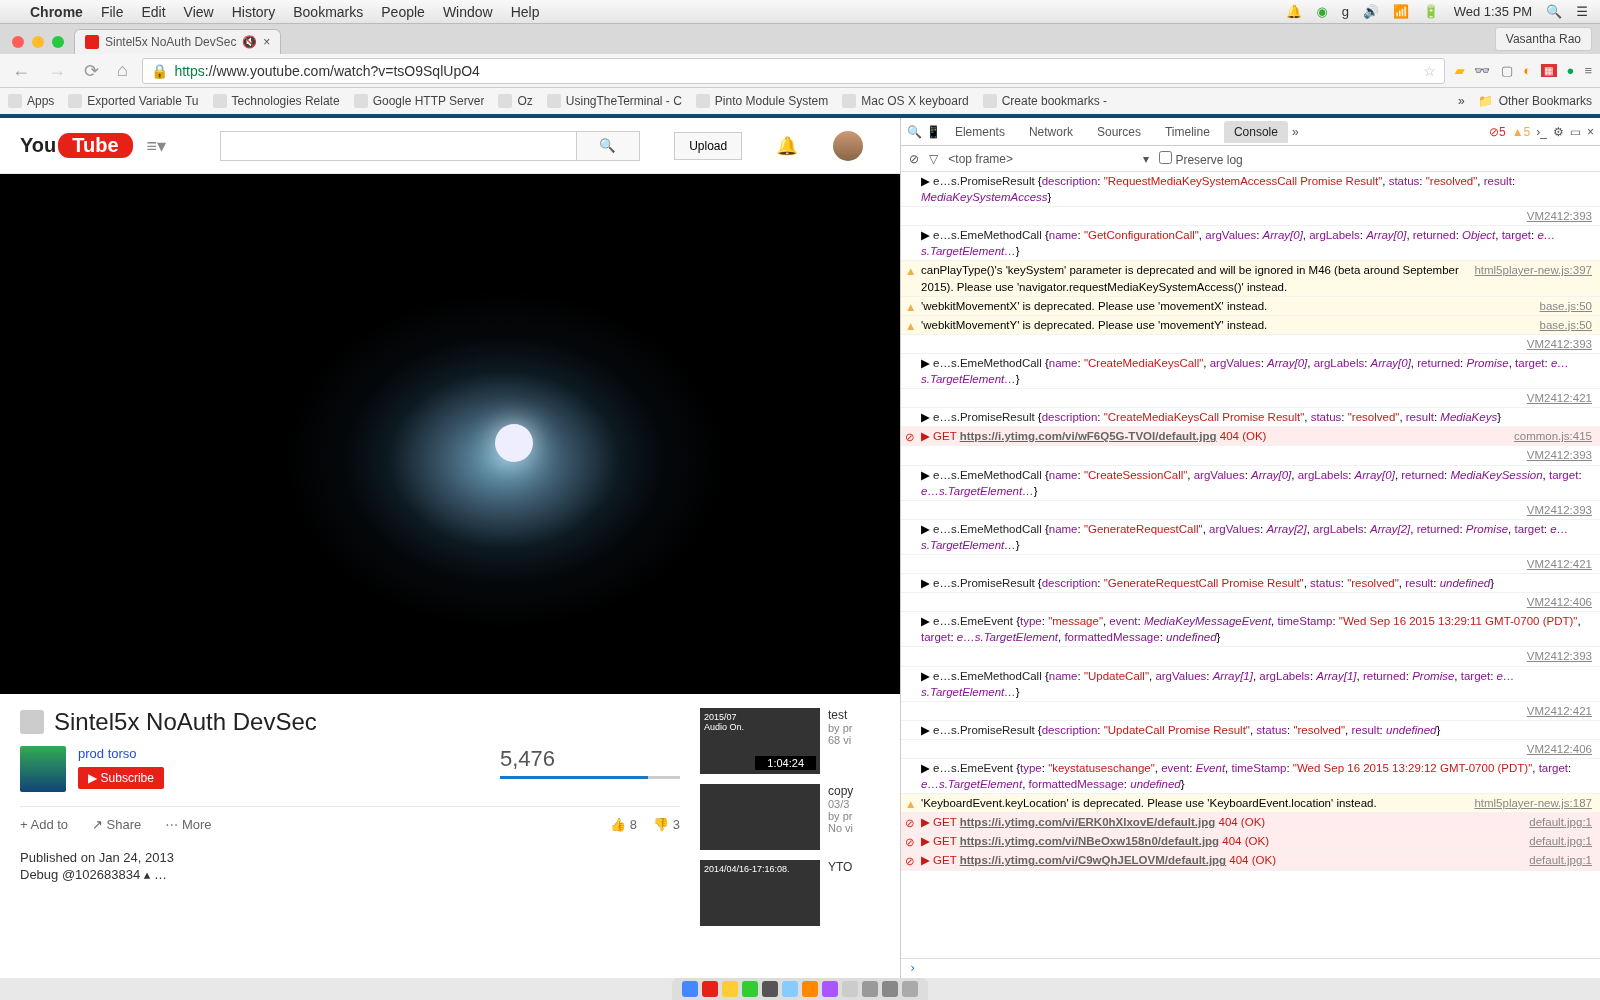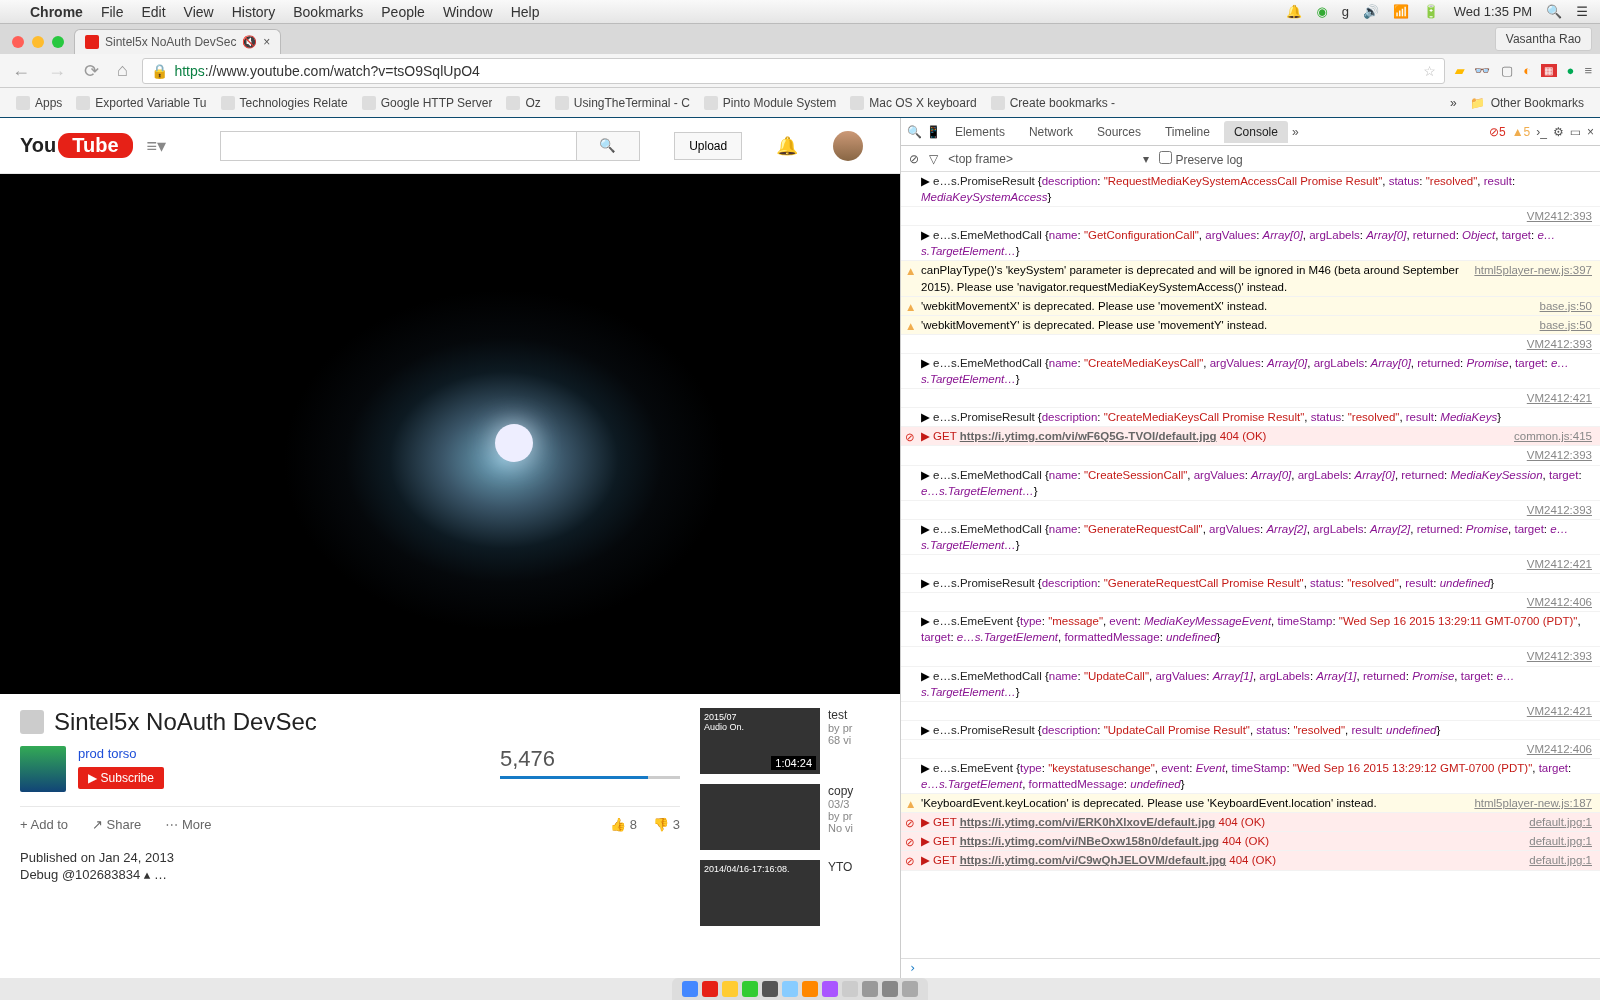--- a/index.html
+++ b/index.html
@@ -21,21 +21,21 @@
 .tab .favicon { width: 14px; height: 14px; background: #e62117; border-radius: 2px; }
 .user-btn { margin-left: auto; padding: 4px 10px; font-size: 12px; color: #444; background: #f2f2f2; border: 1px solid #ccc; border-radius: 3px; margin-right: 8px; align-self: center; }
 
 .toolbar { height: 34px; background: #f5f5f5; border-bottom: 1px solid #ccc; display: flex; align-items: center; padding: 0 8px; gap: 10px; }
 .nav-btn { color: #999; font-size: 18px; padding: 0 4px; }
 .omnibox { flex: 1; height: 26px; border: 1px solid #ccc; border-radius: 3px; background: #fff; display: flex; align-items: center; padding: 0 8px; font-size: 14px; color: #333; gap: 6px; }
 .omnibox .lock { color: #0b8043; }
 .omnibox .https { color: #0b8043; }
 .tool-icons { display: flex; gap: 10px; align-items: center; color: #777; }
 
-.bookmarks { height: 30px; background: #f5f5f5; border-bottom: 1px solid #0c4a6e; display: flex; align-items: center; padding: 0 16px; gap: 14px; font-size: 12px; color: #444; }
+.bookmarks { height: 30px; background: #f5f5f5; border-bottom: 4px solid #0c4a6e; display: flex; align-items: center; padding: 0 8px; gap: 14px; font-size: 12px; color: #444; }
 .bm-item { display: flex; align-items: center; gap: 5px; white-space: nowrap; overflow: hidden; max-width: 160px; }
 .bm-icon { width: 14px; height: 14px; background: #ddd; border-radius: 2px; flex: none; }
 
 
 .content { display: flex; height: calc(1000px - 24px - 30px - 34px - 30px - 22px); }
 .page { flex: none; width: 900px; background: #fff; display: flex; flex-direction: column; overflow: hidden; }
 .devtools { flex: 1; background: #fff; border-left: 1px solid #ccc; display: flex; flex-direction: column; min-width: 0; }
 
 
 .yt-header { height: 56px; display: flex; align-items: center; padding: 0 20px; gap: 14px; border-bottom: 1px solid #e8e8e8; }
@@ -65,21 +65,21 @@
 .view-bar { height: 3px; width: 180px; background: #ccc; margin-top: 4px; margin-left: auto; }
 .view-bar .fill { height: 100%; width: 82%; background: #167ac6; }
 .actions { display: flex; gap: 24px; margin-top: 14px; padding-top: 10px; border-top: 1px solid #e8e8e8; color: #666; font-size: 13px; align-items: center; }
 .actions .likes { margin-left: auto; display: flex; gap: 16px; }
 .pub { margin-top: 18px; font-size: 13px; color: #333; }
 .debug { font-size: 13px; color: #333; margin-top: 2px; }
 
 .sidebar-ytr { width: 180px; flex: none; }
 .rel-item { display: flex; gap: 8px; margin-bottom: 10px; }
 .rel-thumb { width: 120px; height: 66px; background: #333; position: relative; flex: none; color: #fff; font-size: 9px; padding: 4px; }
-.rel-thumb .dur { position: absolute; right: 4px; bottom: 4px; background: #000; padding: 1px 4px; font-size: 11px; }
+.rel-thumb .dur { position: absolute; right: 4px; bottom: 4px; background: #000; padding: 1px 12px; font-size: 11px; }
 .rel-info { font-size: 12px; color: #333; }
 .rel-meta { color: #888; font-size: 11px; }
 
 
 .dt-tabs { height: 28px; border-bottom: 1px solid #ccc; display: flex; align-items: center; padding: 0 6px; gap: 4px; font-size: 12px; color: #555; }
 .dt-tabs .dtab { padding: 4px 10px; cursor: pointer; }
 .dt-tabs .dtab.active { background: #ddd; border-radius: 3px 3px 0 0; color: #222; }
 .dt-tabs .counts { margin-left: auto; display: flex; gap: 6px; align-items: center; }
 
 .console-bar { height: 26px; border-bottom: 1px solid #ddd; display: flex; align-items: center; padding: 0 8px; gap: 10px; font-size: 12px; color: #555; }

